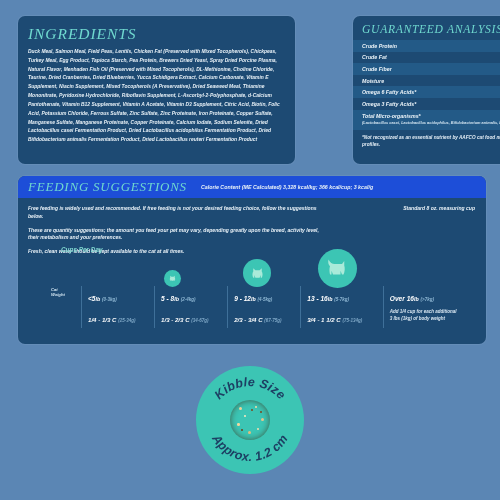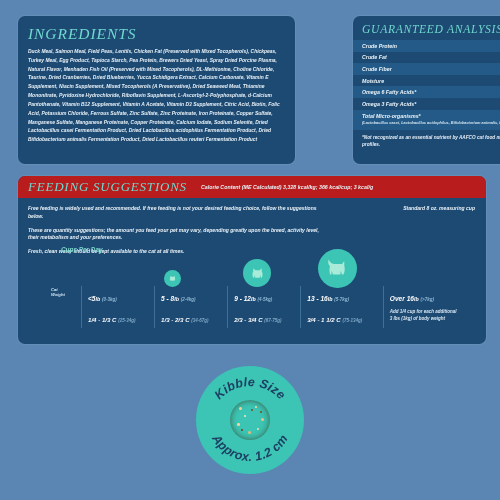--- a/index.html
+++ b/index.html
@@ -57,21 +57,21 @@
   }
   #ga-micro{height:20px;}
   .ga-foot{
     color:#e4eef6;font-size:4.7px;font-weight:bold;line-height:1.55;
     padding:4px 8px 0 9px;background:#1d4a73;
   }
 
   
   #feeding-panel{left:18px;top:176px;width:468px;height:168px;}
   .feed-bar{
-    background:#b91c1c;height:22px;display:flex;align-items:center;
+    background:#1d4ed8;height:22px;display:flex;align-items:center;
     padding:0 10px;gap:14px;
   }
   .feed-bar .panel-head{font-size:13px;}
   .calorie{color:#e9f2f8;font-size:5.3px;font-weight:bold;}
 
   .feed-top{position:relative;padding:7px 10px 0 10px;}
   .feed-p{color:#e9f2f8;font-size:5.05px;font-weight:bold;line-height:1.55;margin:0 0 6px 0;max-width:300px;}
   .measuring{
     position:absolute;right:11px;top:7px;
     color:#e9f2f8;font-size:5.05px;font-weight:bold;

